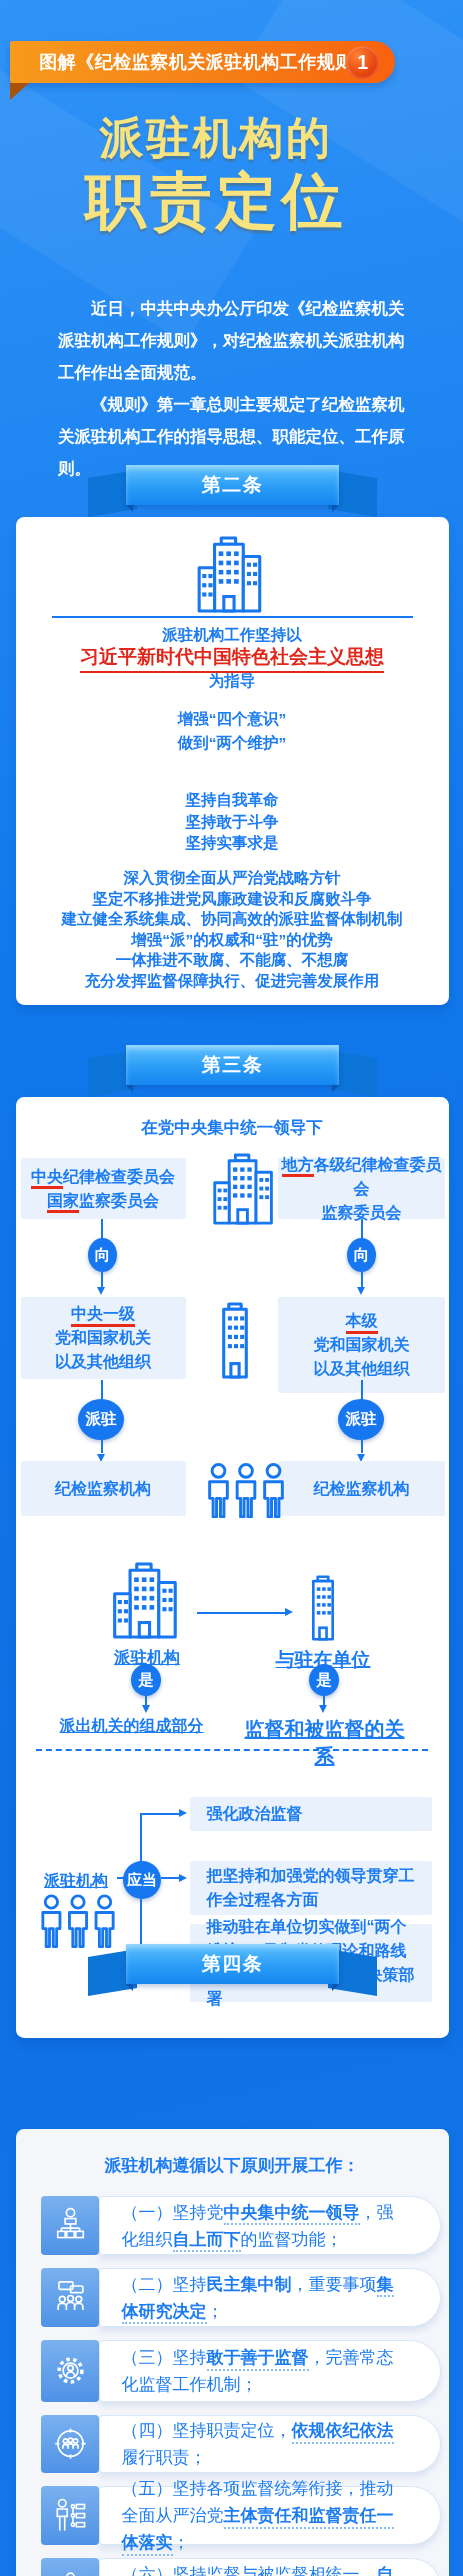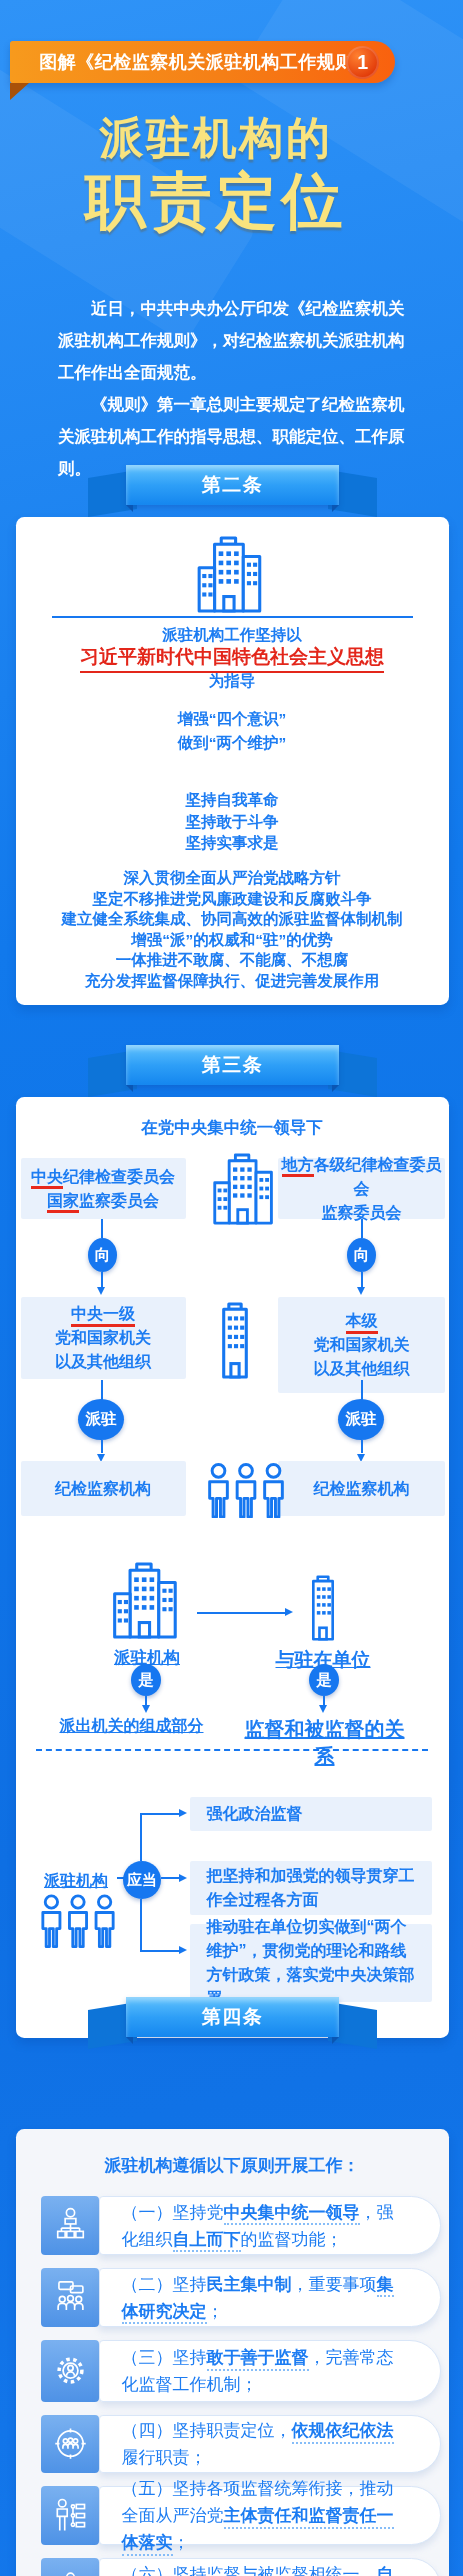--- a/index.html
+++ b/index.html
@@ -295,21 +295,21 @@
   <div class="ah-r" style="left:179px;top:1809px;"></div>
   <div class="hline" style="left:161px;top:1877px;width:18.5px;"></div>
   <div class="ah-r" style="left:179px;top:1874px;"></div>
   <div class="hline" style="left:140px;top:1950px;width:39px;"></div>
   <div class="ah-r" style="left:179px;top:1946px;"></div>
 
   <div class="bluebox bluebox-l" style="left:190px;top:1797px;width:242px;height:34px;padding-left:16.5px;box-sizing:border-box;">强化政治监督</div>
   <div class="bluebox bluebox-l" style="left:190px;top:1853px;width:242px;height:54px;padding-left:16.5px;padding-right:12.4px;box-sizing:border-box;line-height:24px;margin-top:8px;">把坚持和加强党的领导贯穿工作全过程各方面</div>
   <div class="bluebox bluebox-l" style="left:190px;top:1924px;width:242px;height:78px;padding-left:16.5px;padding-right:12.4px;box-sizing:border-box;line-height:24px;">推动驻在单位切实做到“两个维护”，贯彻党的理论和路线方针政策，落实党中央决策部署</div>
 
-  <div class="banner" style="top:1997px;">
+  <div class="banner" style="top:1944px;">
     <div class="tail tail-l"></div>
     <div class="tail tail-r"></div>
     <div class="band">第四条</div>
     <div class="fold fold-l"></div>
     <div class="fold fold-r"></div>
   </div>
 
   <div class="card" style="top:2129px;height:532px;background:#f4f6fa;"></div>
   <div class="abs blue center" style="left:0;top:2154px;width:464px;font-size:17px;font-weight:700;">派驻机构遵循以下原则开展工作：</div>
 

